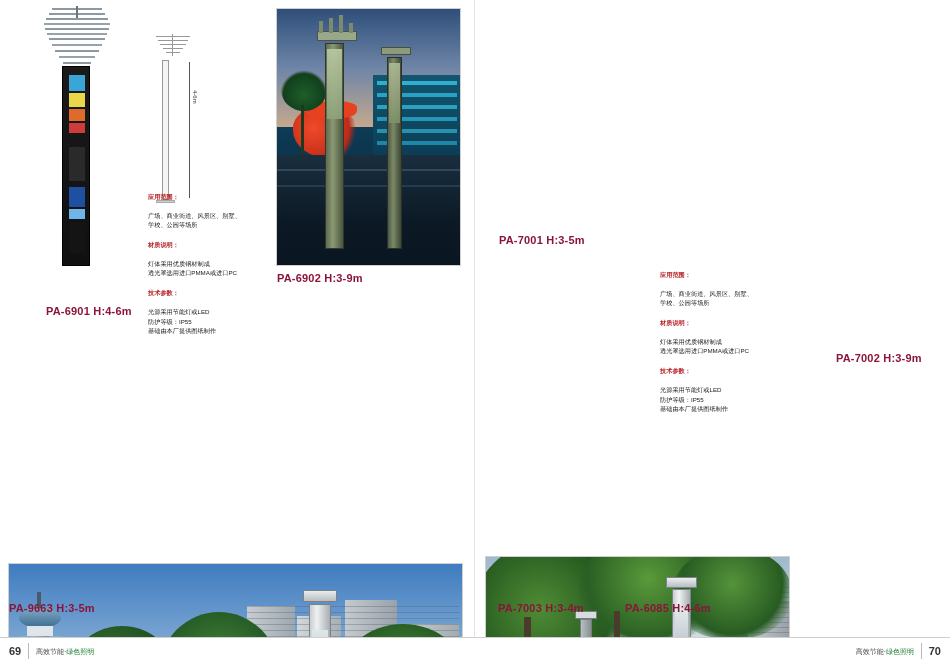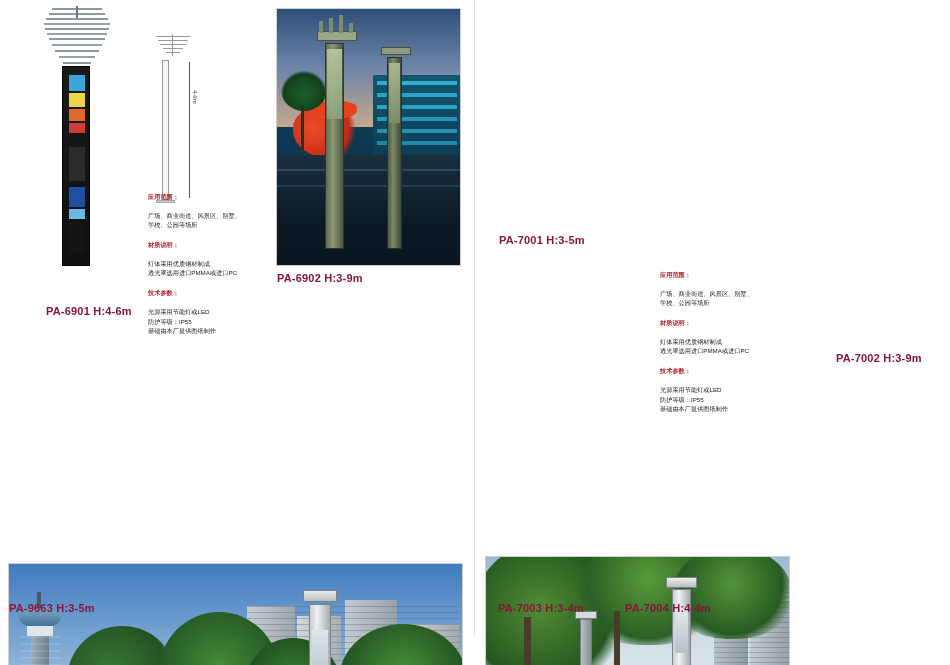--- a/index.html
+++ b/index.html
@@ -289,16 +289,24 @@
     <span>灯体采用优质钢材制成
 透光罩选用进口PMMA或进口PC</span><br>
     <span class="hdr">技术参数：</span><br>
     <span>光源采用节能灯或LED
 防护等级：IP55
 基础由本厂提供图纸制作</span>
   </div>
 
   <div class="abs code" style="left:498px; top:602px;">PA-7003  H:3-4m</div>
 
-  <div class="abs code" style="left:625px; top:602px;">PA-7004  H:4-4m</div>
-
+  <div class="abs code" style="left:625px; top:602px;">PA-6085  H:4-6m</div>
+
+  <div id="footer">
+    <span class="pagenum left">69</span>
+    <span class="footer-bar" style="left:28px;"></span>
+    <span class="footer-txt" style="left:36px;"><span>高效节能·</span><span class="green">绿色照明</span></span>
+    <span class="pagenum right">70</span>
+    <span class="footer-bar" style="right:28px;"></span>
+    <span class="footer-txt" style="right:36px;"><span>高效节能·</span><span class="green">绿色照明</span></span>
+  </div>
 
 </div>
 
 </body></html>

